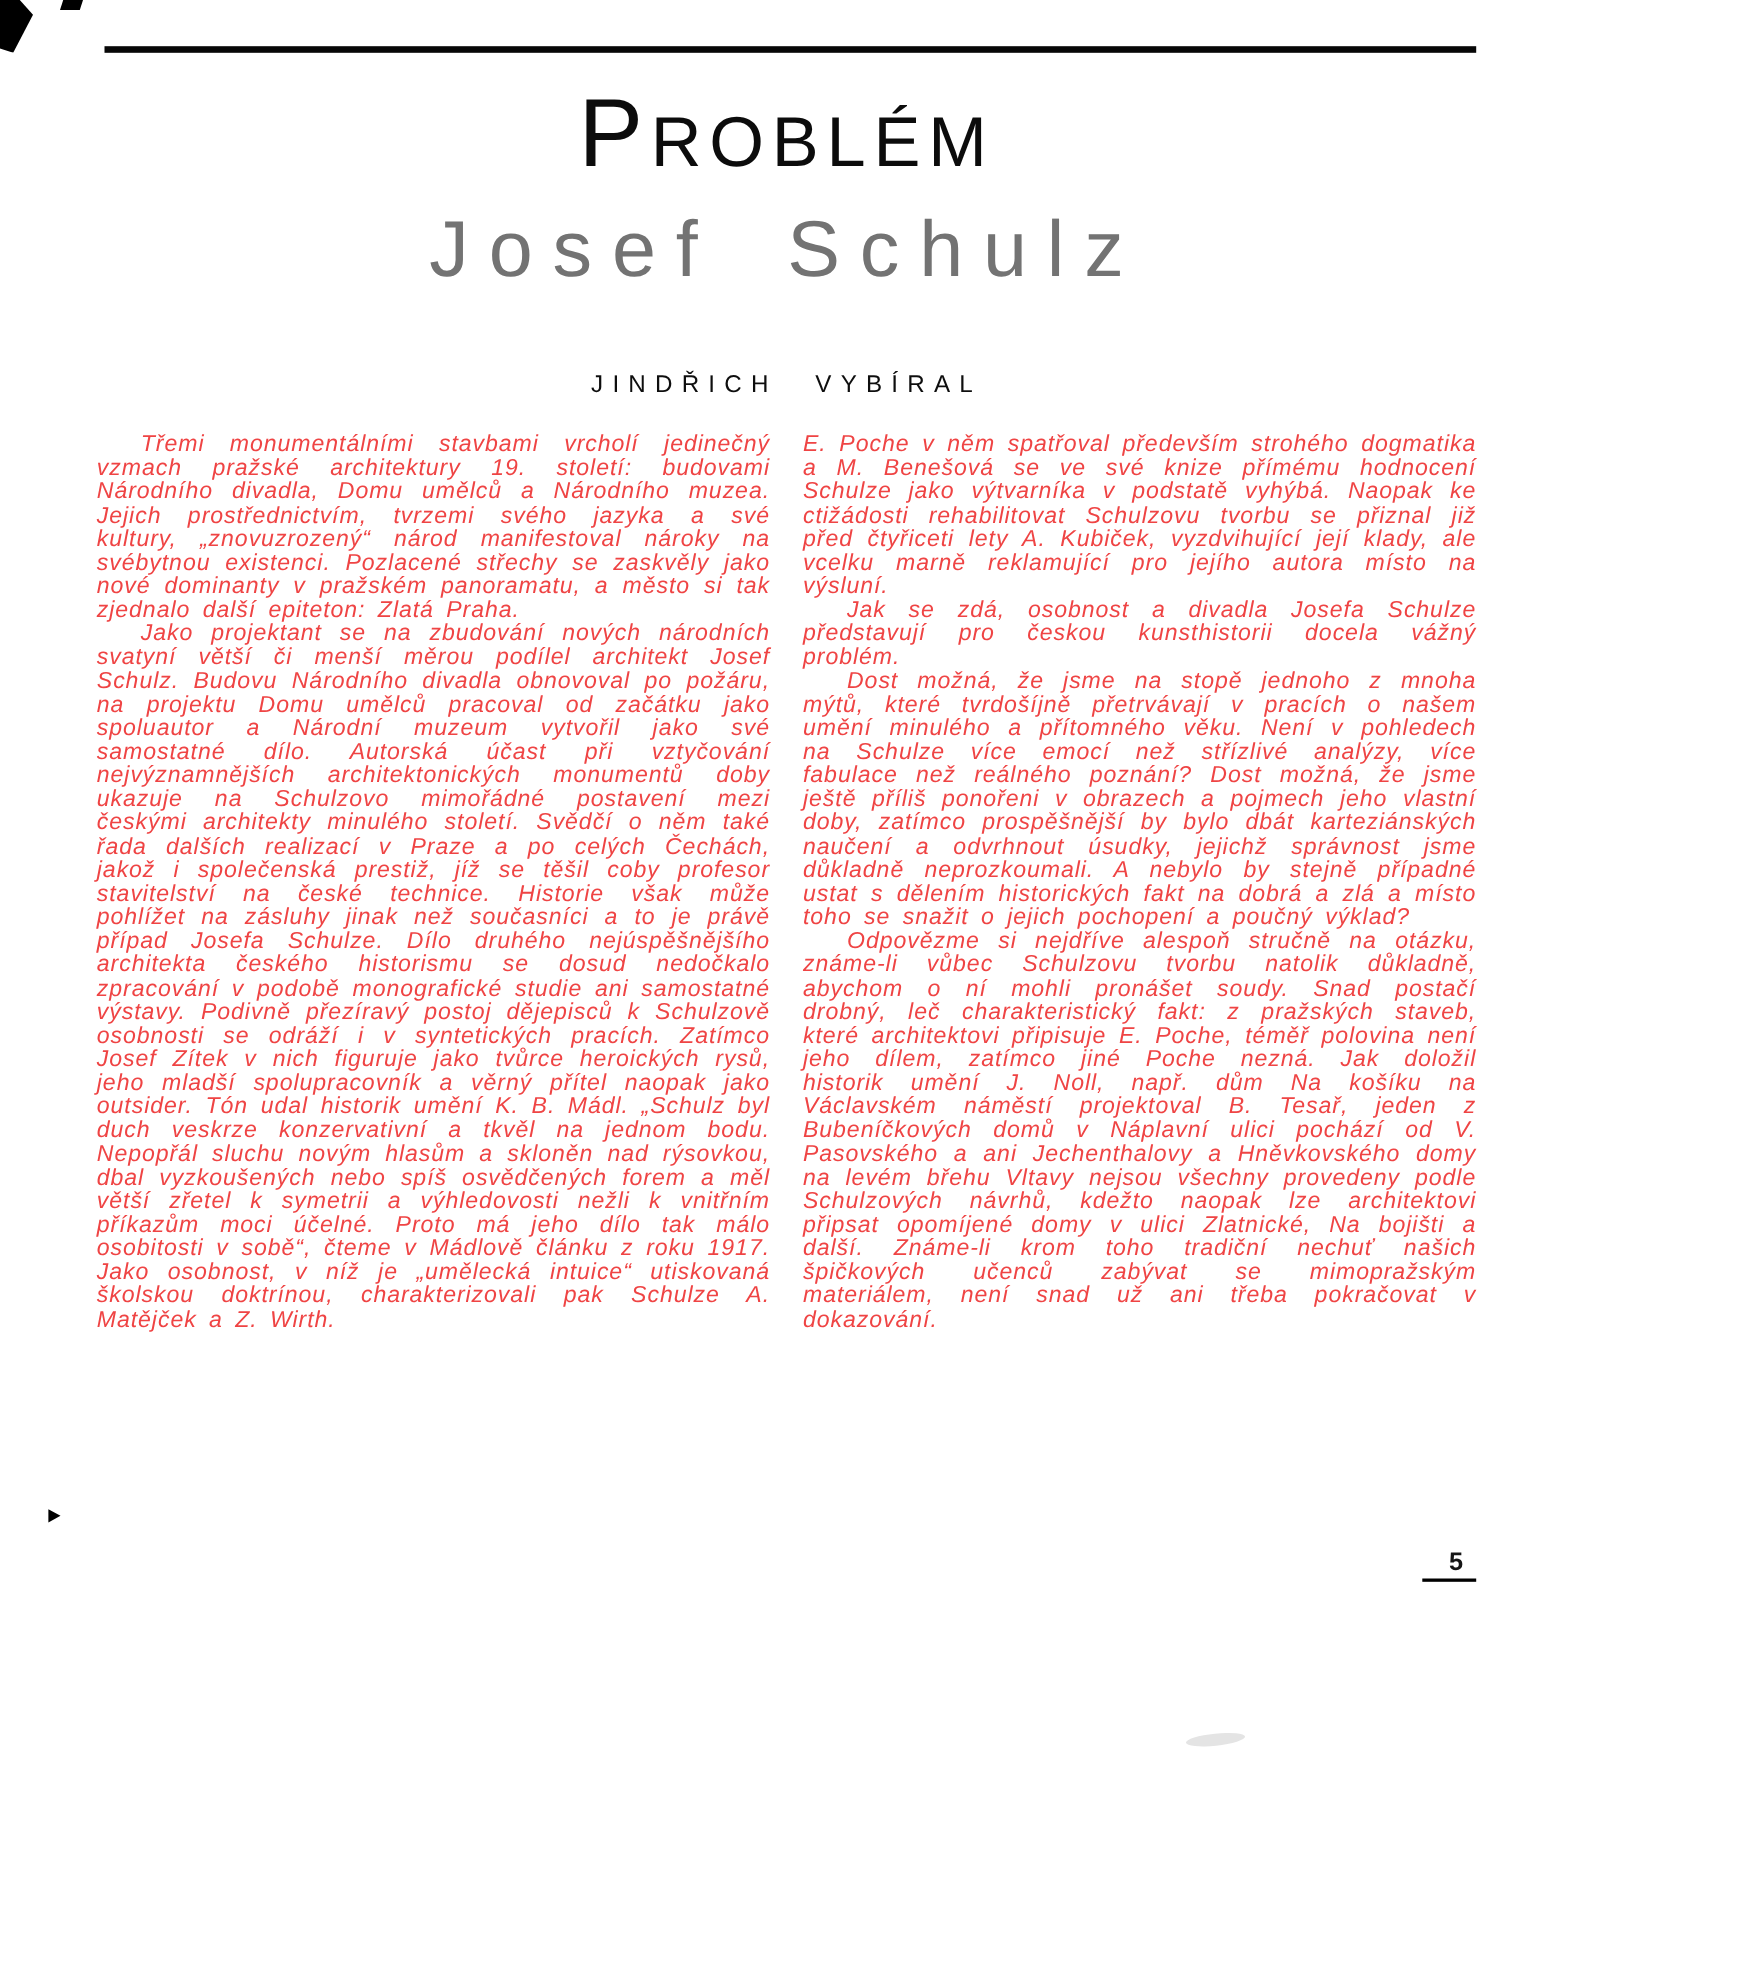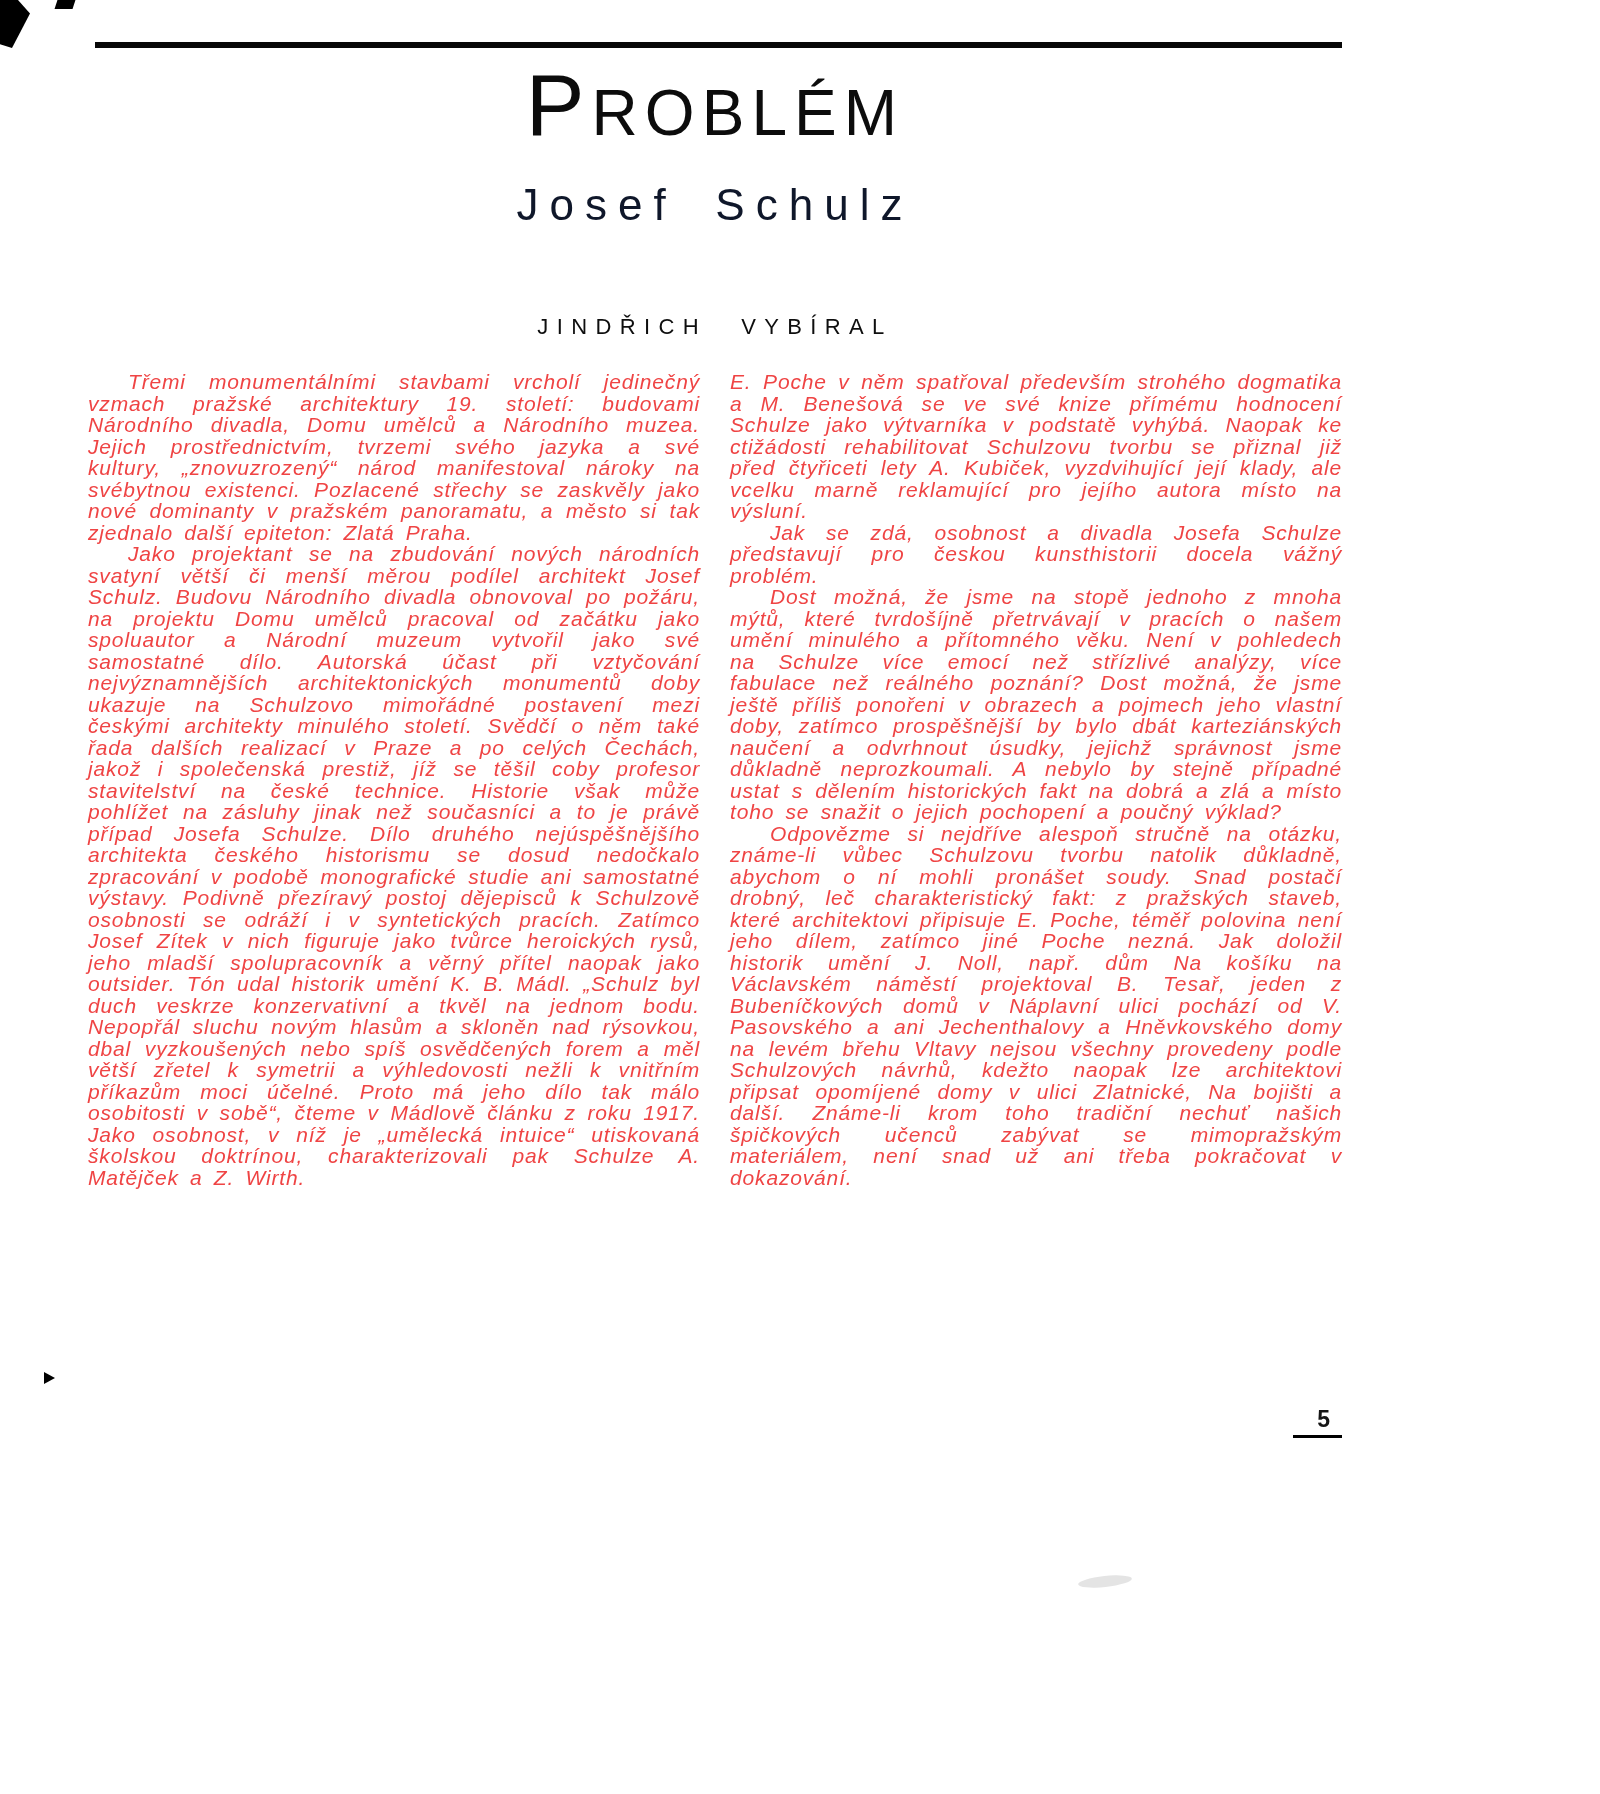--- a/index.html
+++ b/index.html
@@ -67,41 +67,41 @@
     transform: rotate(-6deg);
   }
 
   
   .masthead {
     margin: 0 258px 0 88px;
     padding-top: 80px;
     text-align: center;
   }
   .title {
-    margin: 0;
+    margin: 10px;
     font-weight: 400;
-    line-height: 50px;
+    line-height: 62px;
     letter-spacing: 0.22em;
     white-space: nowrap;
     color: #0c0c0c;
   }
   .title-initial {
     font-size: 88px;
   }
   .title-rest {
     font-size: 64px;
   }
   .subtitle {
     margin-top: 26px;
-    font-size: 44px;
+    font-size: 72px;
     line-height: 60px;
     letter-spacing: 0.25em;
     word-spacing: 0.35em;
     white-space: nowrap;
-    color: #0f172a;
+    color: #737373;
   }
   .author {
     margin-top: 72px;
     font-size: 22px;
     line-height: 40px;
     letter-spacing: 0.38em;
     word-spacing: 0.9em;
     white-space: nowrap;
     color: #0e0e0e;
   }

